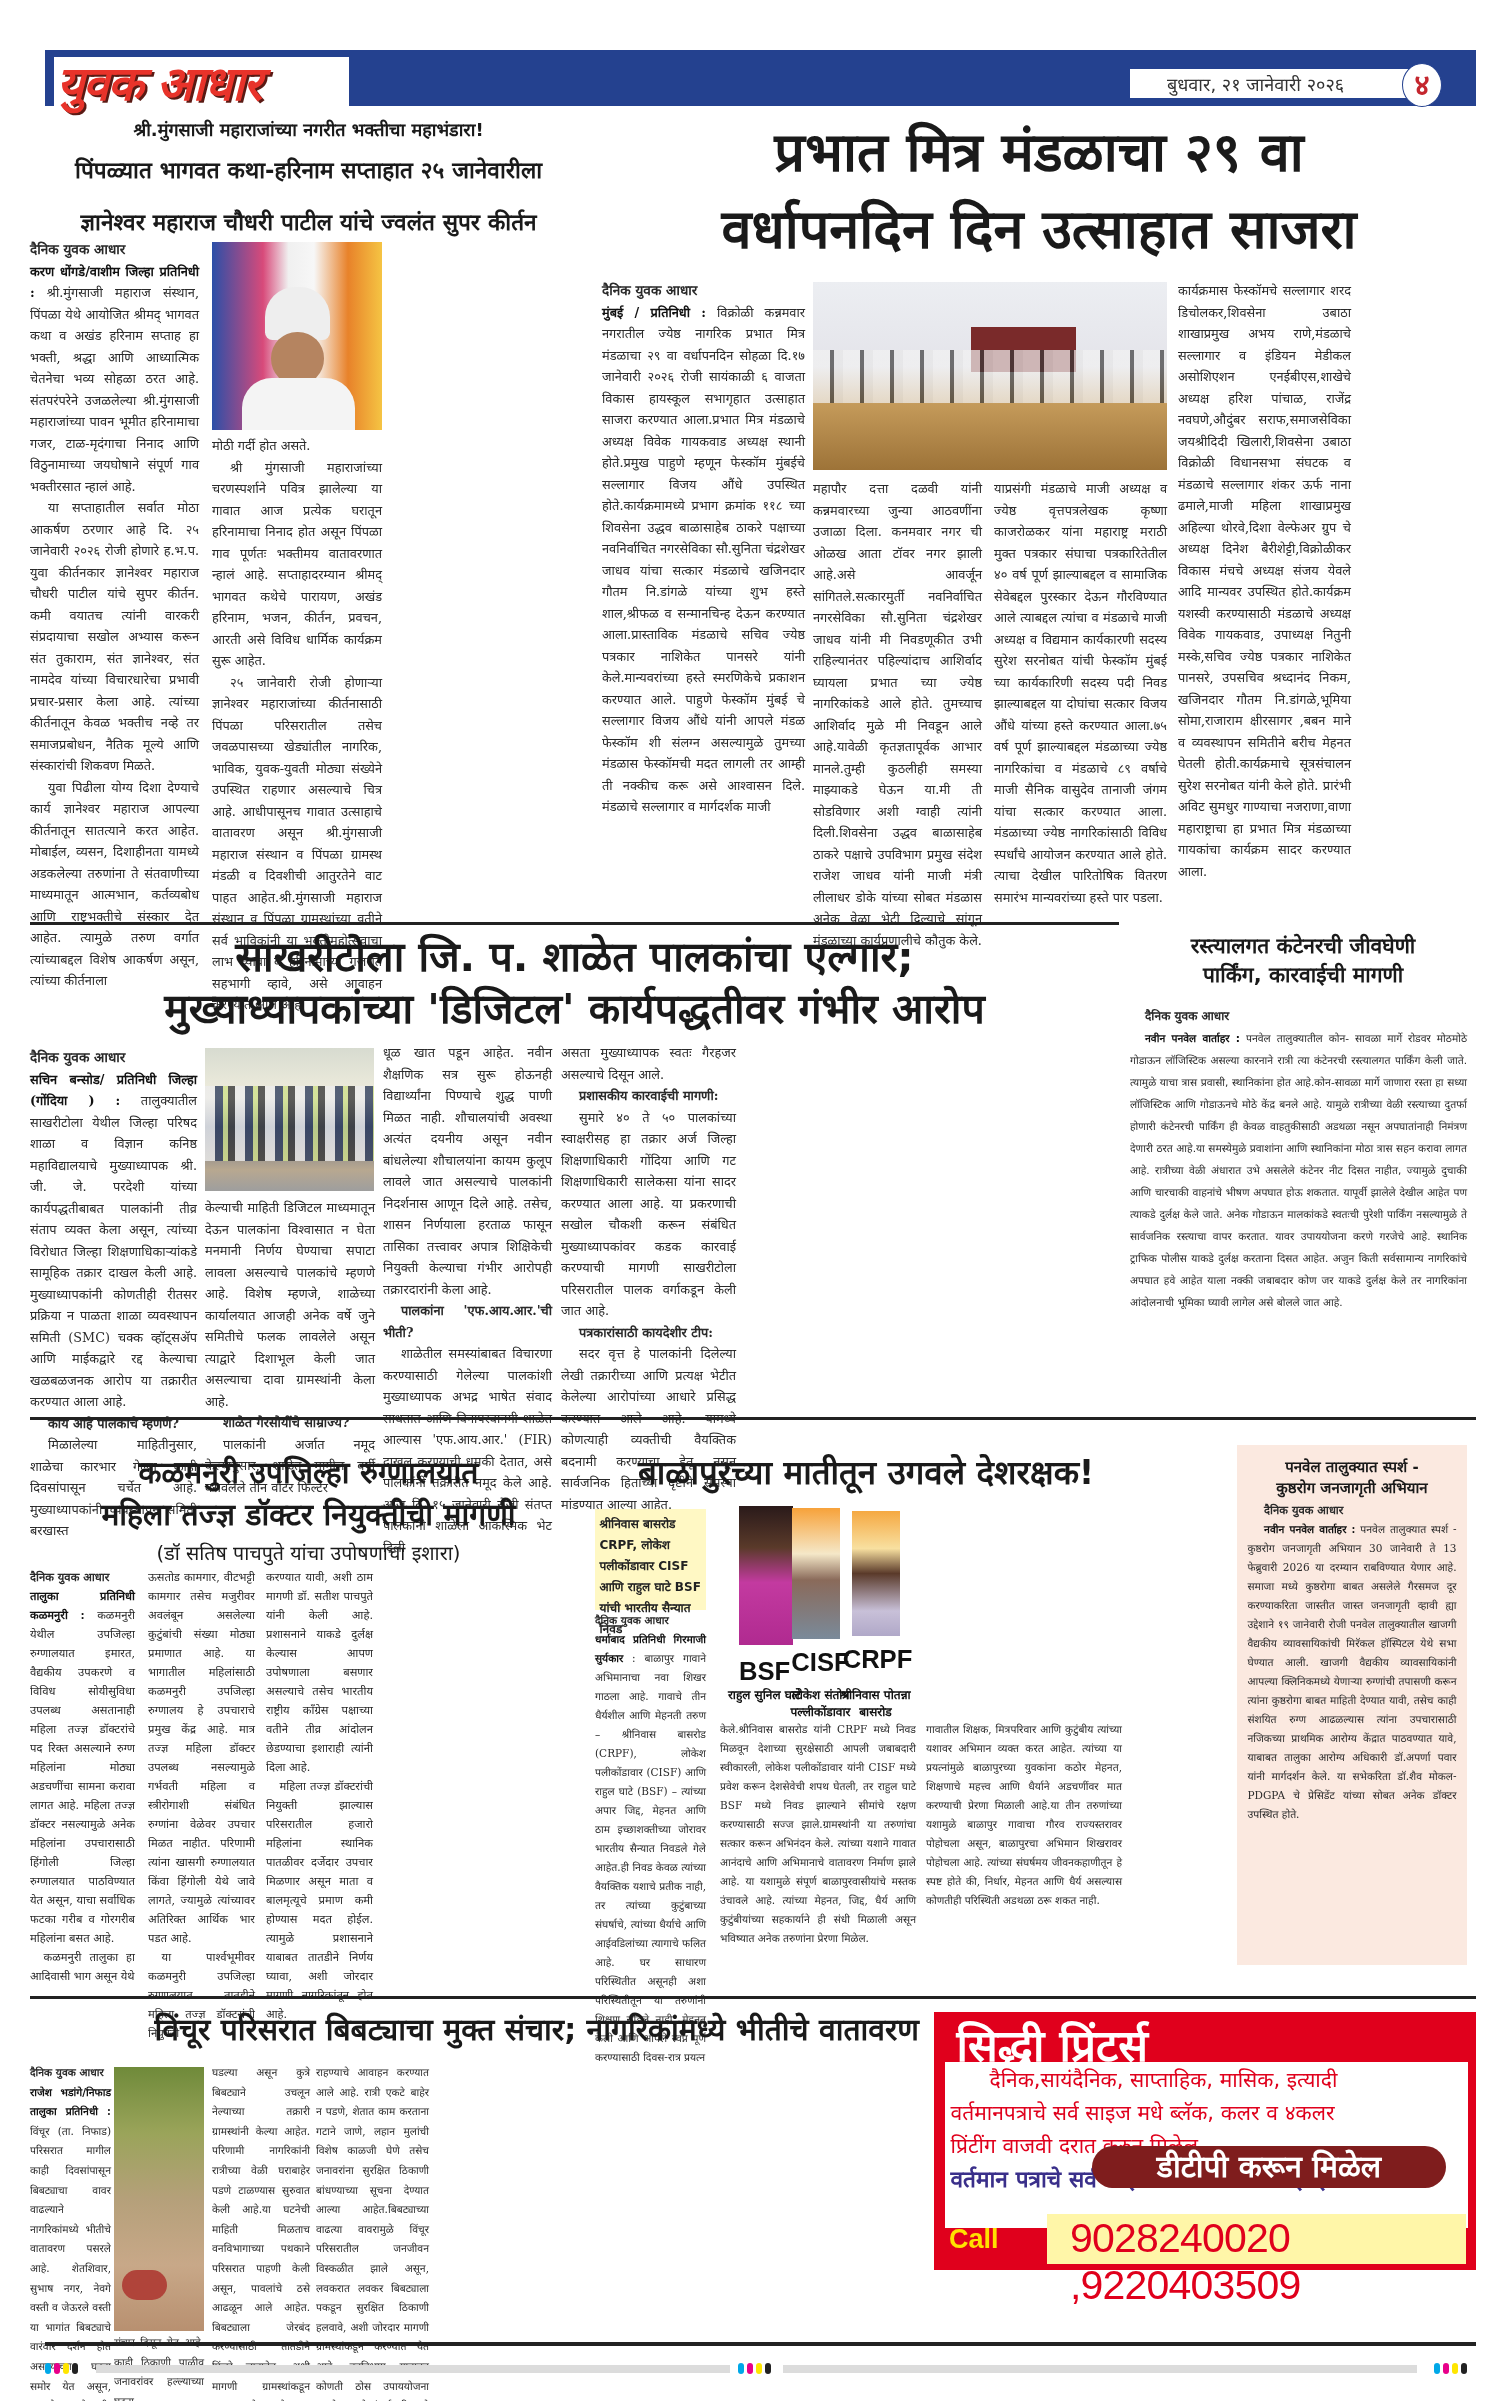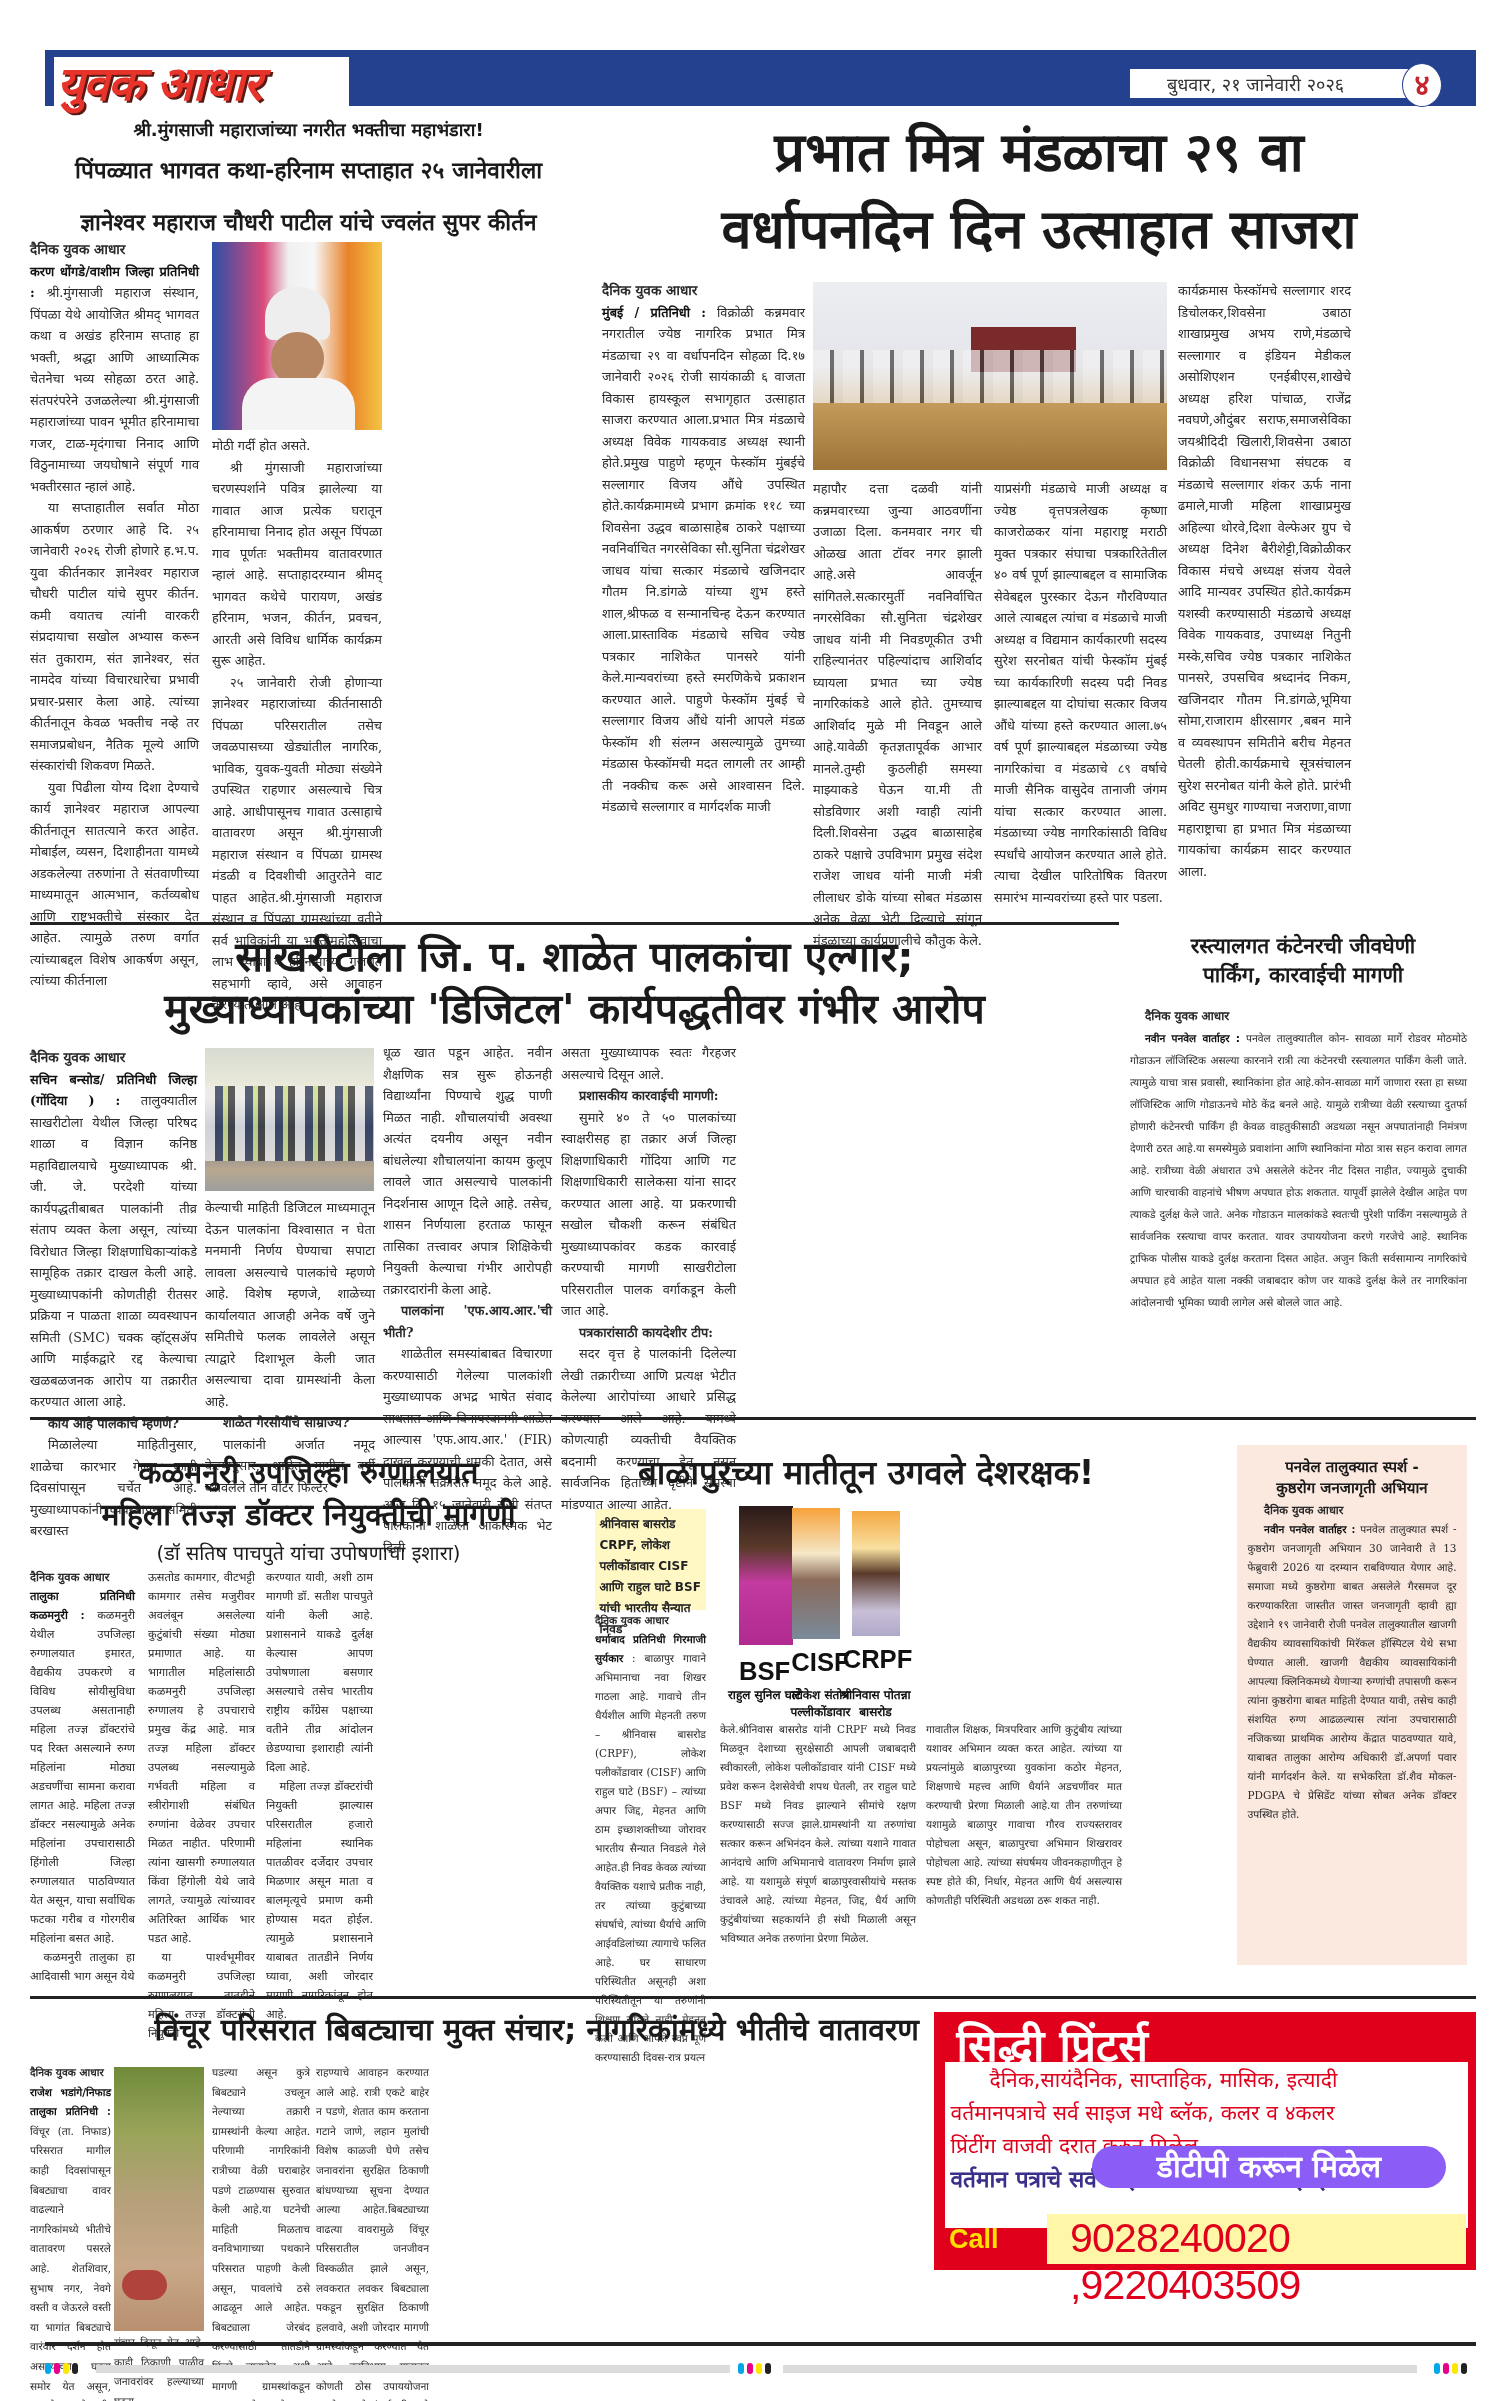--- a/index.html
+++ b/index.html
@@ -19,21 +19,21 @@
   .photo{position:absolute;overflow:hidden;}
   .sub{font-weight:bold;}
   .byline{font-weight:bold;font-size:13.6px;}
   .yellowbox{background:#fff8c4;}
   .pinkbox{background:#fbe9e0;}
   .ad{position:absolute;left:934px;top:2012px;width:542px;height:258px;background:#e0001c;}
   .ad-inner{position:absolute;left:10.5px;top:50px;width:523px;height:166px;background:#fff;}
   .ad-title{position:absolute;left:22.6px;top:1.5px;font-family:"DejaVu Sans",sans-serif;font-weight:bold;font-size:44px;color:#fff;}
   .ad-line{position:absolute;font-family:"DejaVu Sans",sans-serif;font-size:21px;color:#e0001c;}
   .ad-blue{position:absolute;font-family:"DejaVu Sans",sans-serif;font-weight:bold;font-size:22.6px;color:#3a2f8a;}
-  .ad-dtp{position:absolute;left:158px;top:134px;width:354px;height:42px;background:#8b5cf6;border-radius:21px;color:#fff;font-family:"DejaVu Sans",sans-serif;font-weight:bold;font-size:30px;text-align:center;line-height:42px;}
+  .ad-dtp{position:absolute;left:158px;top:134px;width:354px;height:42px;background:#7f1d1d;border-radius:21px;color:#fff;font-family:"DejaVu Sans",sans-serif;font-weight:bold;font-size:30px;text-align:center;line-height:42px;}
   .ad-call{position:absolute;left:15px;top:212px;font-family:"Liberation Sans",sans-serif;font-weight:bold;font-size:27px;color:#ffe100;}
   .ad-phone-bg{position:absolute;left:113px;top:202px;width:419px;height:50px;background:#fff6a8;}
   .ad-phone{position:absolute;left:136px;top:203px;font-family:"Liberation Sans",sans-serif;font-size:41px;color:#e0001c;letter-spacing:-0.8px;}
   .footer-bar{position:absolute;top:2365px;height:7.5px;background:#dcdcdc;}
   .dot{position:absolute;top:2363px;width:6px;height:10.5px;border-radius:3px;}
   .force-label{font-family:"Liberation Sans",sans-serif;font-weight:bold;font-size:25.6px;color:#111;text-align:center;}
   .force-name{font-family:"DejaVu Sans",sans-serif;font-weight:bold;font-size:12px;color:#111;text-align:center;line-height:16.6px;}
 </style>
 </head>
 <body>

